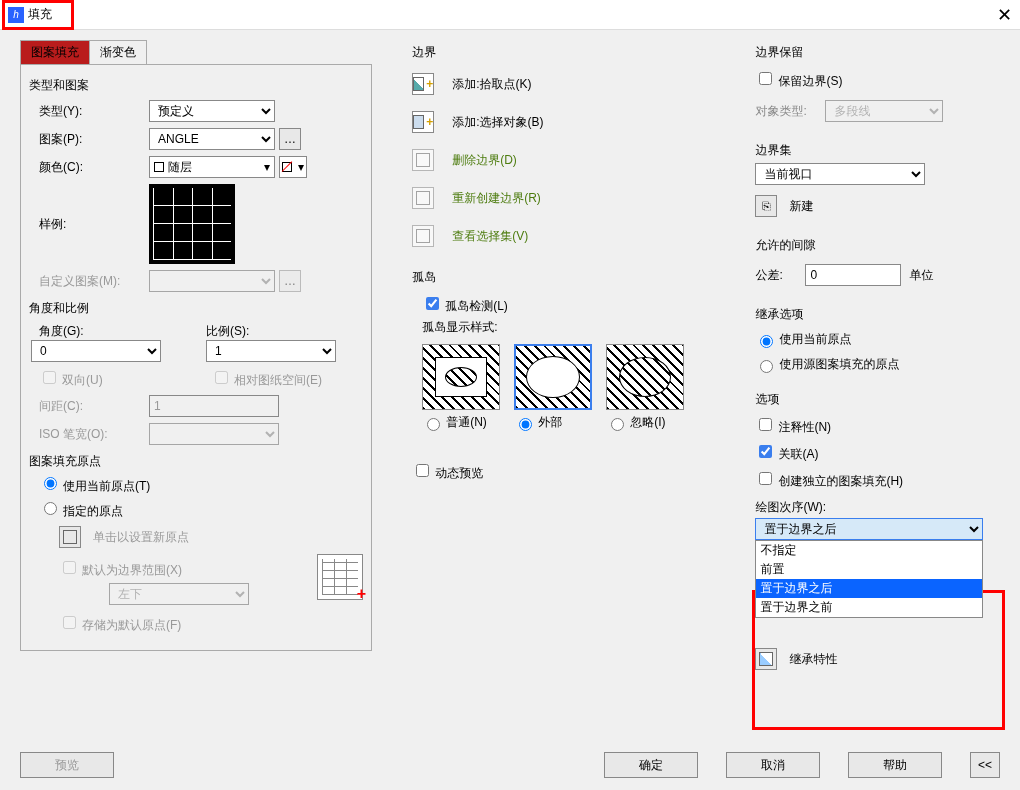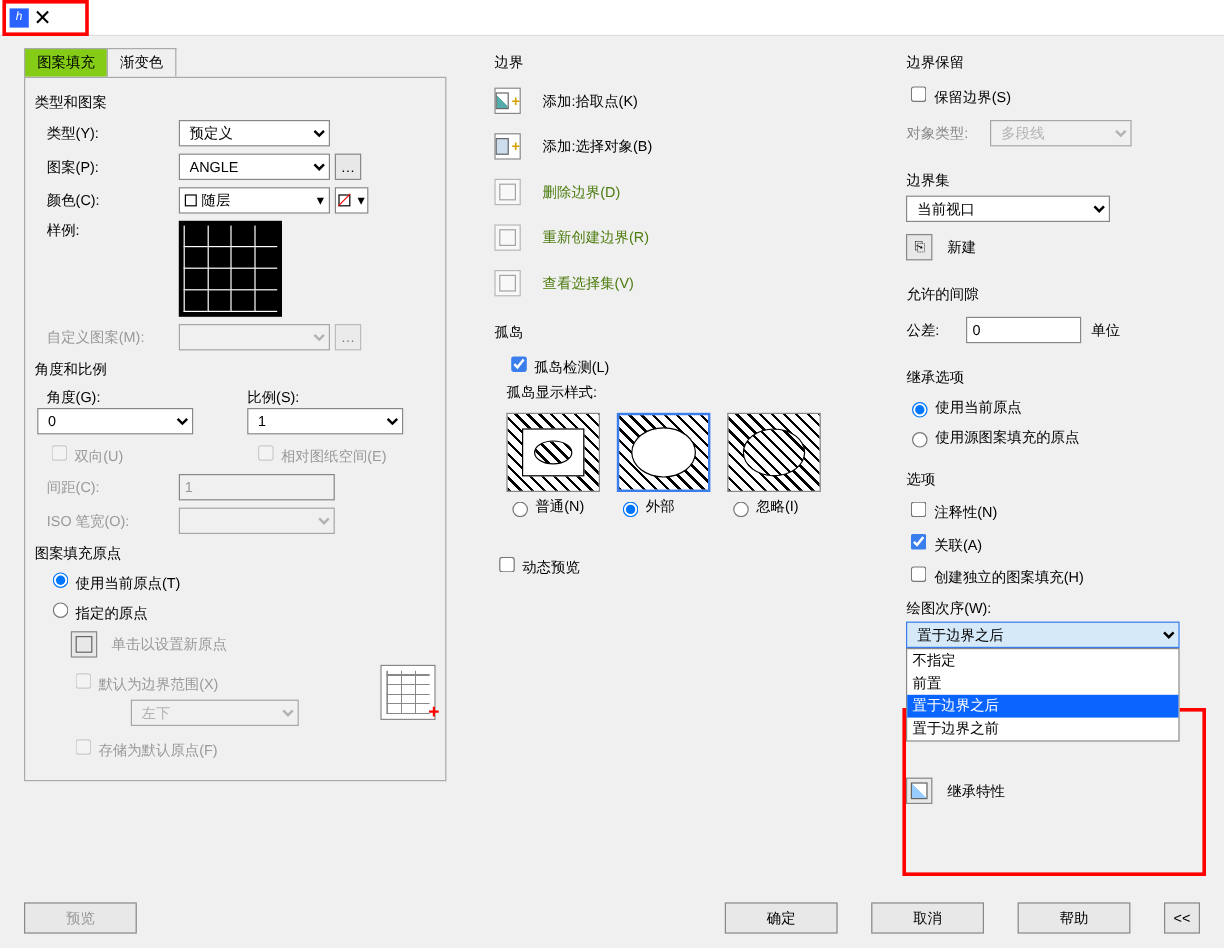--- a/index.html
+++ b/index.html
@@ -13,21 +13,21 @@
 .red-box2 { position: absolute; left: 752px; top: 590px; width: 253px; height: 140px; border: 3px solid red; pointer-events: none; z-index: 50; }
 
 .body { padding: 10px 20px; display: flex; gap: 40px; }
 .col { display: flex; flex-direction: column; }
 .col1 { width: 360px; }
 .col2 { width: 310px; }
 .col3 { width: 250px; }
 
 .tabs { display: flex; margin-bottom: 0; }
 .tab { border: 1px solid #aaa; padding: 3px 10px; background: #f0f0f0; cursor: pointer; border-bottom: none; margin-right: -1px; }
-.tab.active { background: #84cc16; }
+.tab.active { background: #b91c1c; }
 .tab-content { border: 1px solid #aaa; padding: 8px; background: #f0f0f0; }
 
 .group-label { margin: 4px 0; font-family: Liberation Serif, serif; }
 .field-row { display: flex; align-items: center; margin: 6px 0; }
 .field-row .lbl { width: 120px; padding-left: 10px; }
 .field-row .lbl.disabled { color: #999; }
 select, input[type=text] { height: 22px; border: 1px solid #888; background: #fff; padding: 0 4px; }
 select.disabled, input.disabled { background: #f0f0f0; color: #999; }
 .small-btn { width: 22px; height: 22px; border: 1px solid #888; background: #e8e8e8; margin-left: 4px; display: inline-flex; align-items: center; justify-content: center; cursor: pointer; }
 .color-swatch { width: 10px; height: 10px; border: 1px solid #000; display: inline-block; margin-right: 4px; }
@@ -70,20 +70,21 @@
 
 .icon-mini { width: 14px; height: 14px; border: 1px solid #666; display: inline-block; }
 .pick-plus { color: #d4a000; font-weight: bold; margin-left: 2px; }
 </style>
 </head>
 <body>
 <div class="window">
 
 <div class="titlebar">
   <span class="icon">h</span>
+  <span class="title">填充</span>
   <span class="close">✕</span>
 </div>
 <div class="red-box1"></div>
 
 <div class="body">
 
   <div class="col col1">
     <div class="tabs">
       <div class="tab active">图案填充</div>
       <div class="tab">渐变色</div>
@@ -106,21 +107,21 @@
               <span>随层</span>
               <span style="margin-left:auto">▾</span>
         </div>
         <div style="display:flex;align-items:center;border:1px solid #888;background:#fff;height:22px;width:28px;margin-left:4px;padding:0 2px">
           <span style="width:10px;height:10px;background:#fff;border:1px solid #000;display:inline-block;position:relative">
                 <span style="position:absolute;left:-1px;top:8px;width:14px;height:1px;background:red;transform:rotate(-45deg);transform-origin:left"></span>
               </span>
               <span style="margin-left:auto">▾</span>
         </div>
       </div>
-      <div class="field-row" style="align-items:flex-start">
+      <div class="field-row" style="align-items:center">
         <span class="lbl">样例:</span>
         <div class="pattern-preview">
           <div class="cell"></div>
               <div class="cell"></div>
               <div class="cell"></div>
               <div class="cell"></div>
           <div class="cell"></div>
               <div class="cell"></div>
               <div class="cell"></div>
               <div class="cell"></div>

